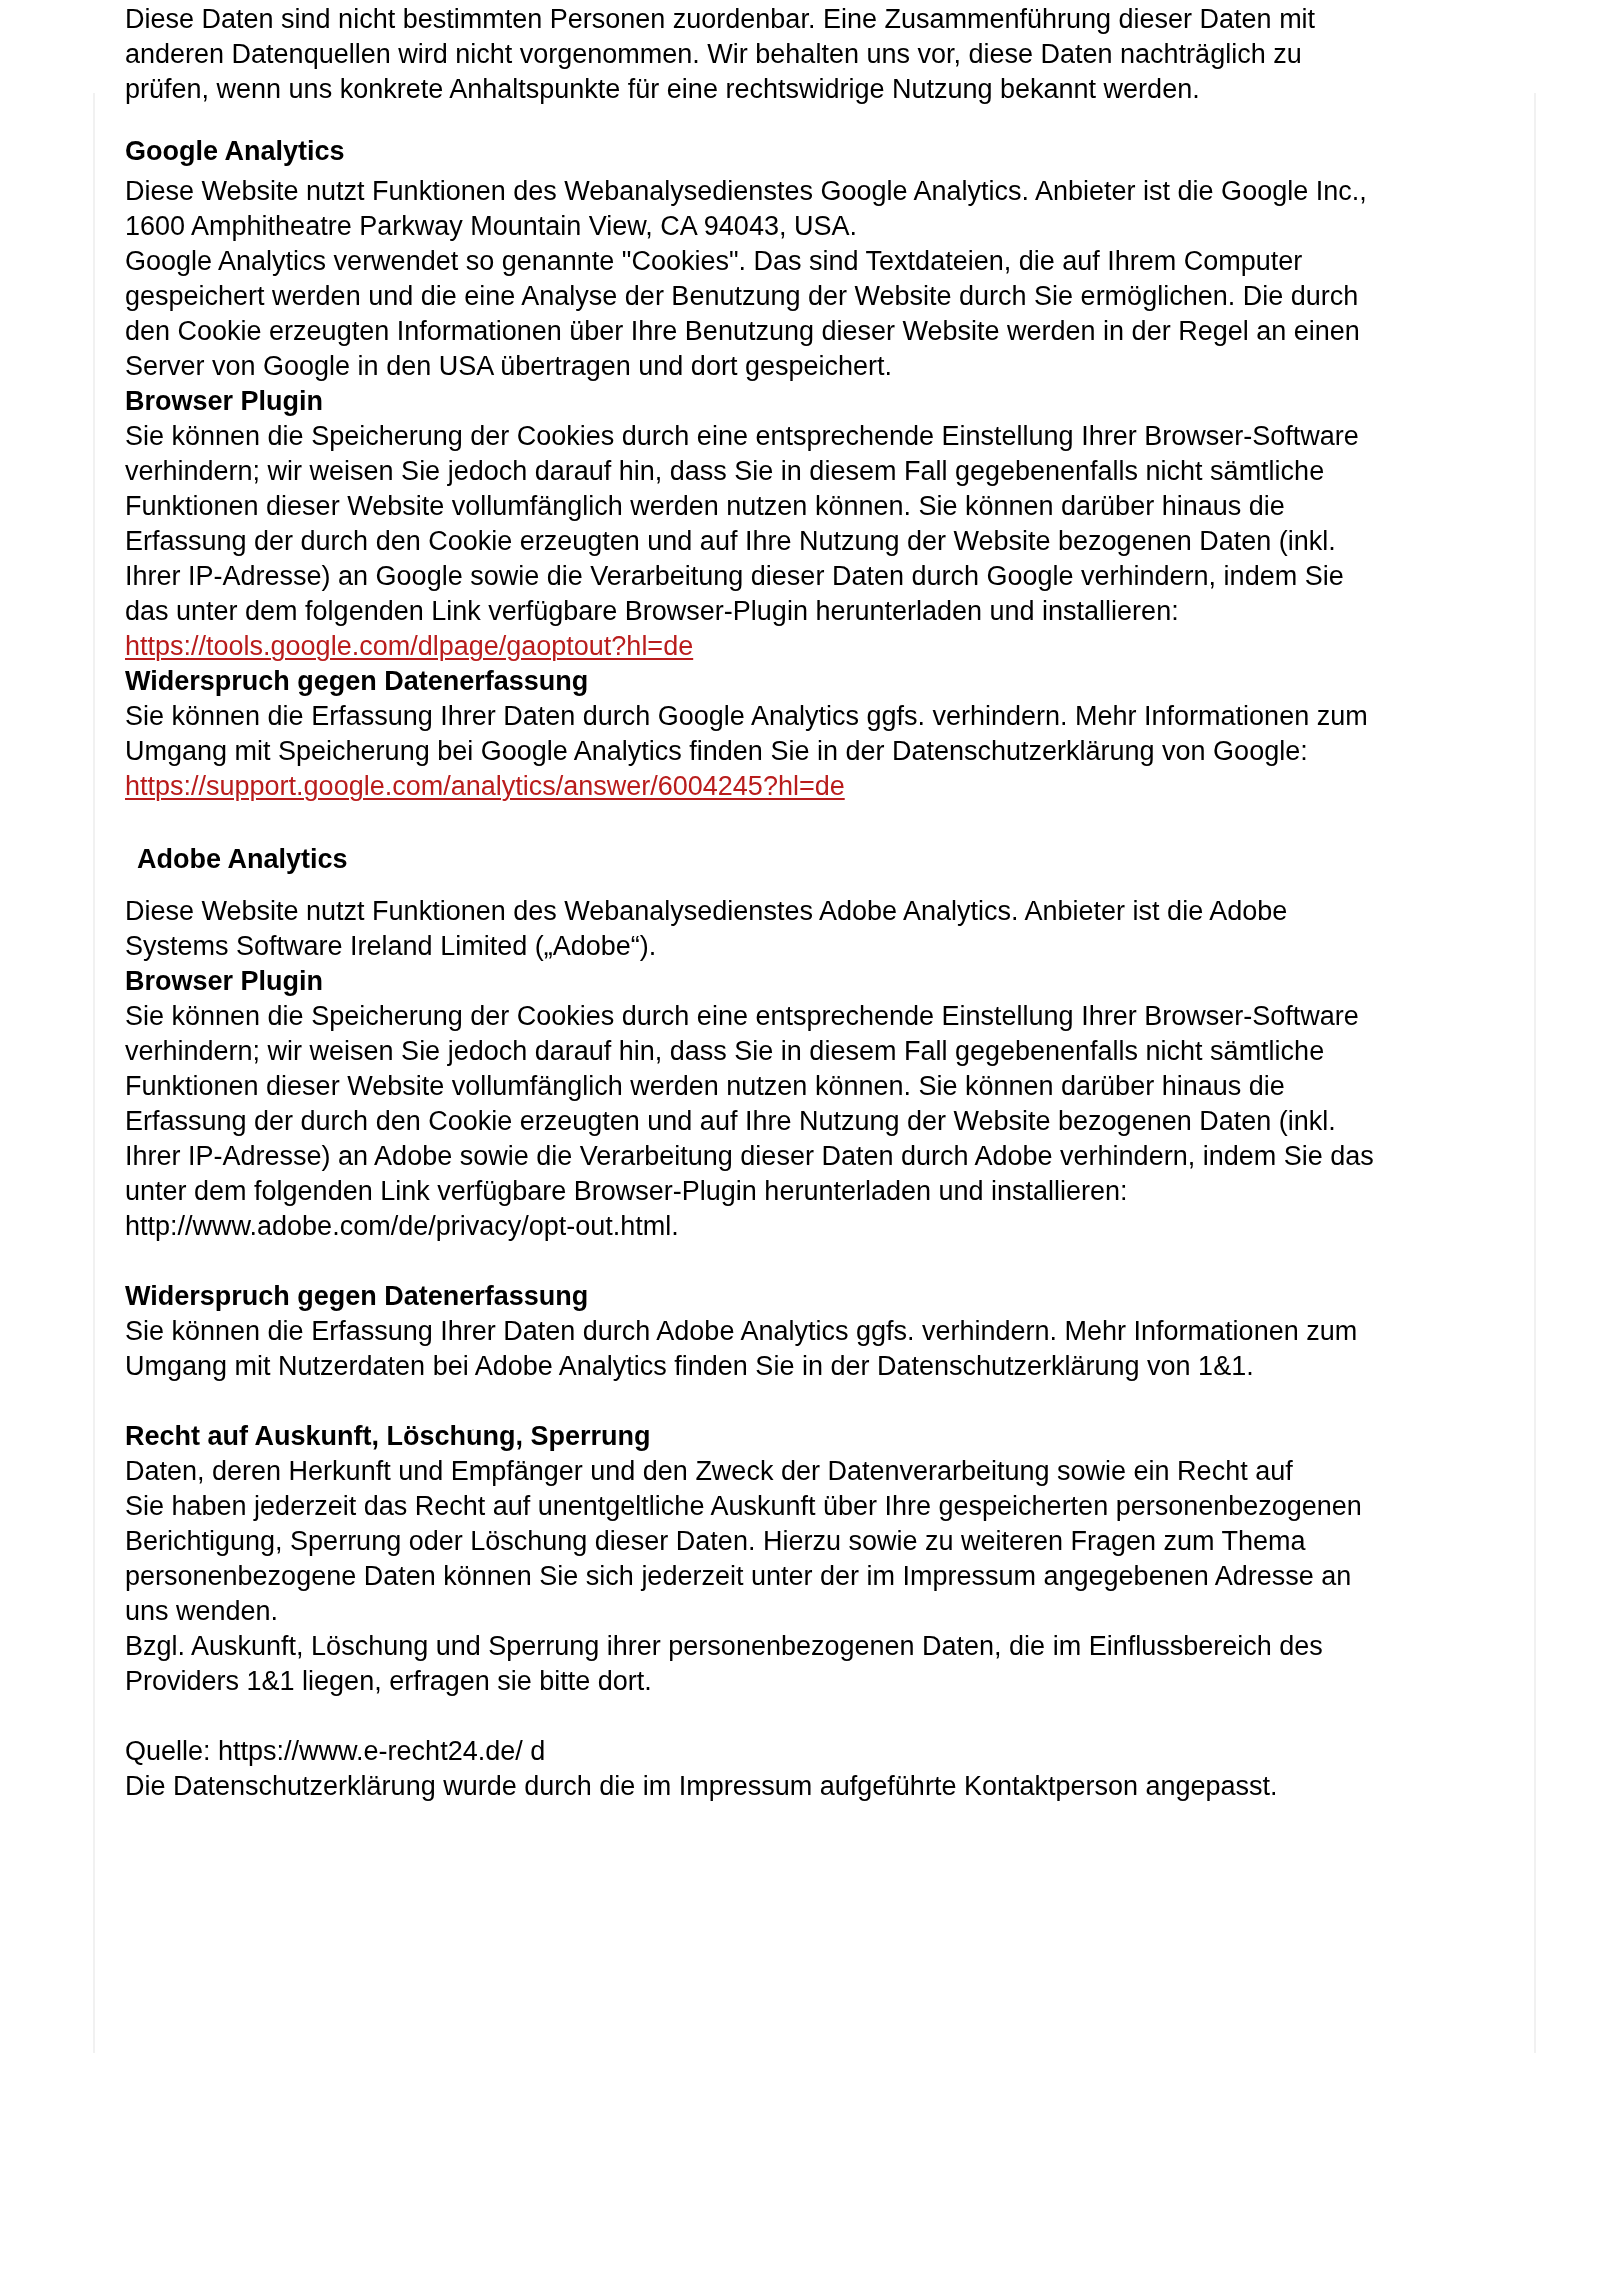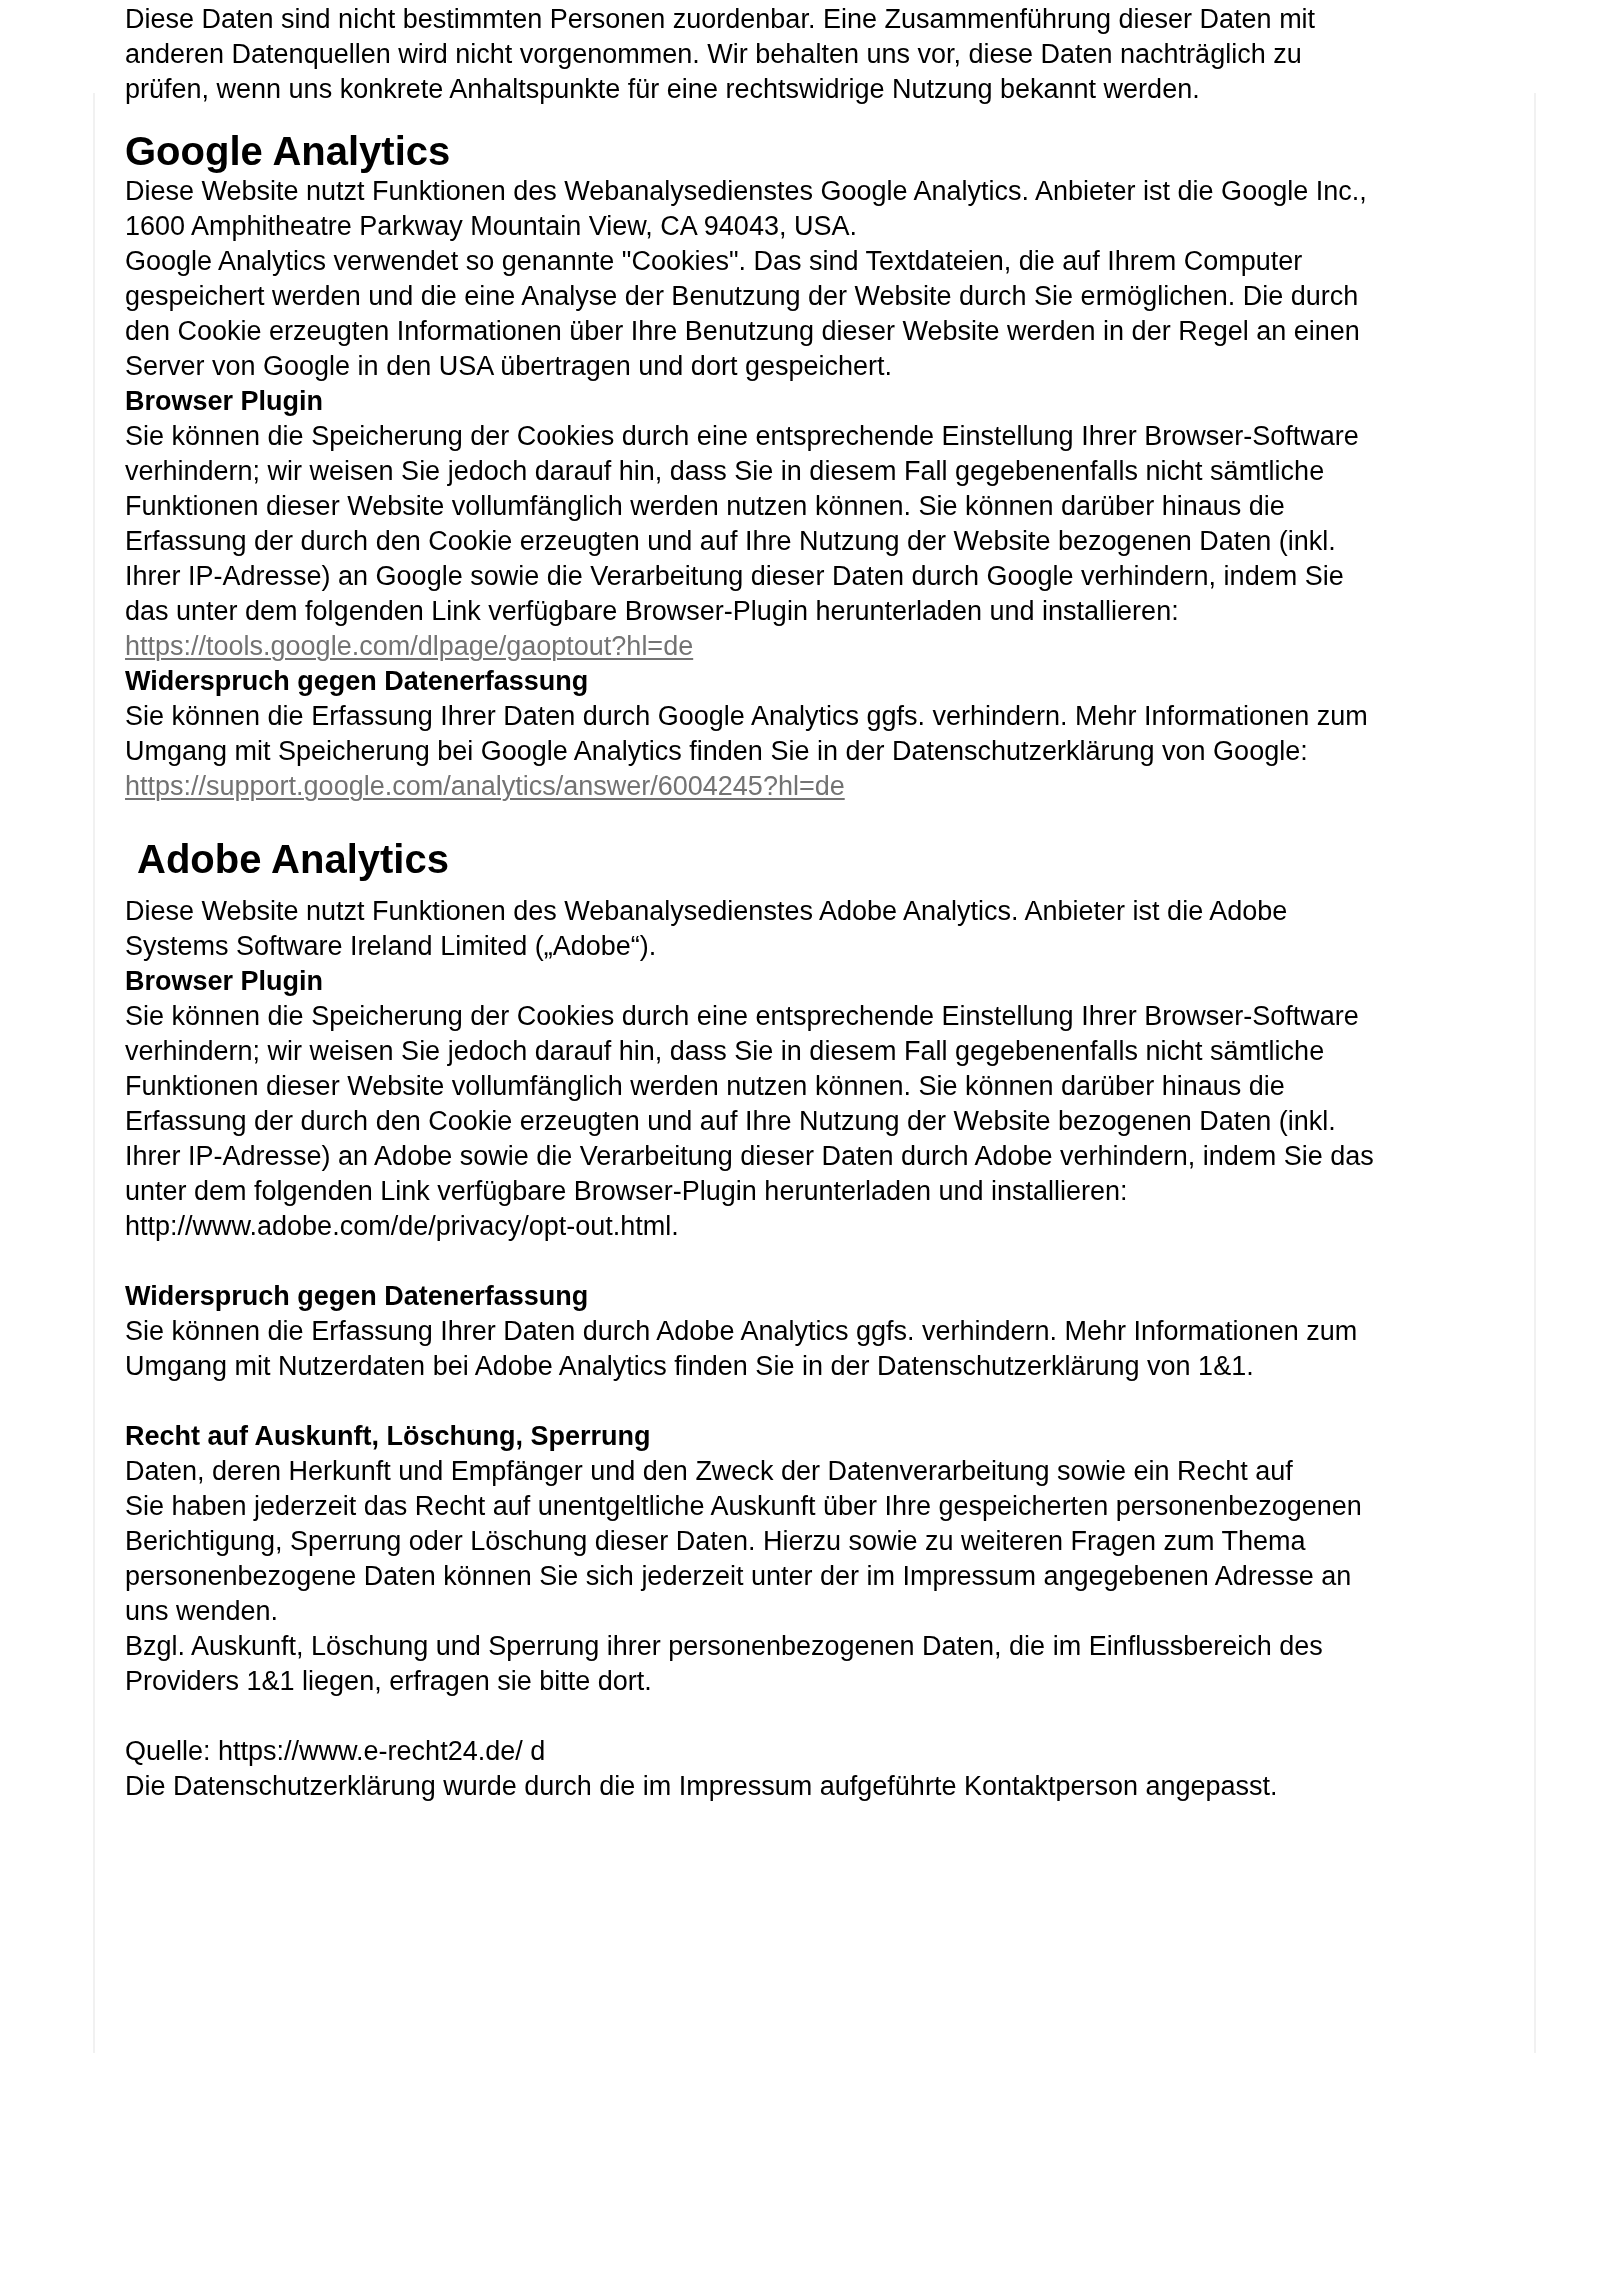--- a/index.html
+++ b/index.html
@@ -32,34 +32,34 @@
       width: 1372px;
       font-size: 27px;
       line-height: 35px;
     }
     .line {
       display: block;
       white-space: nowrap;
     }
     .h1 {
       display: block;
-      font-size: 40px;
+      font-size: 27px;
       font-weight: bold;
       line-height: 45px;
       white-space: nowrap;
     }
     .h2 {
       display: block;
       font-weight: bold;
       white-space: nowrap;
     }
     .gap-md { height: 35px; }
     .gap-lg { height: 21.6px; }
     a.link {
-      color: #737373;
+      color: #b91c1c;
       text-decoration: underline;
       text-underline-offset: 2.9px;
       text-decoration-thickness: 2px;
     }
     .stray-dot {
       position: absolute;
       left: 472px;
       top: 1429px;
       width: 2px;
       height: 2px;

